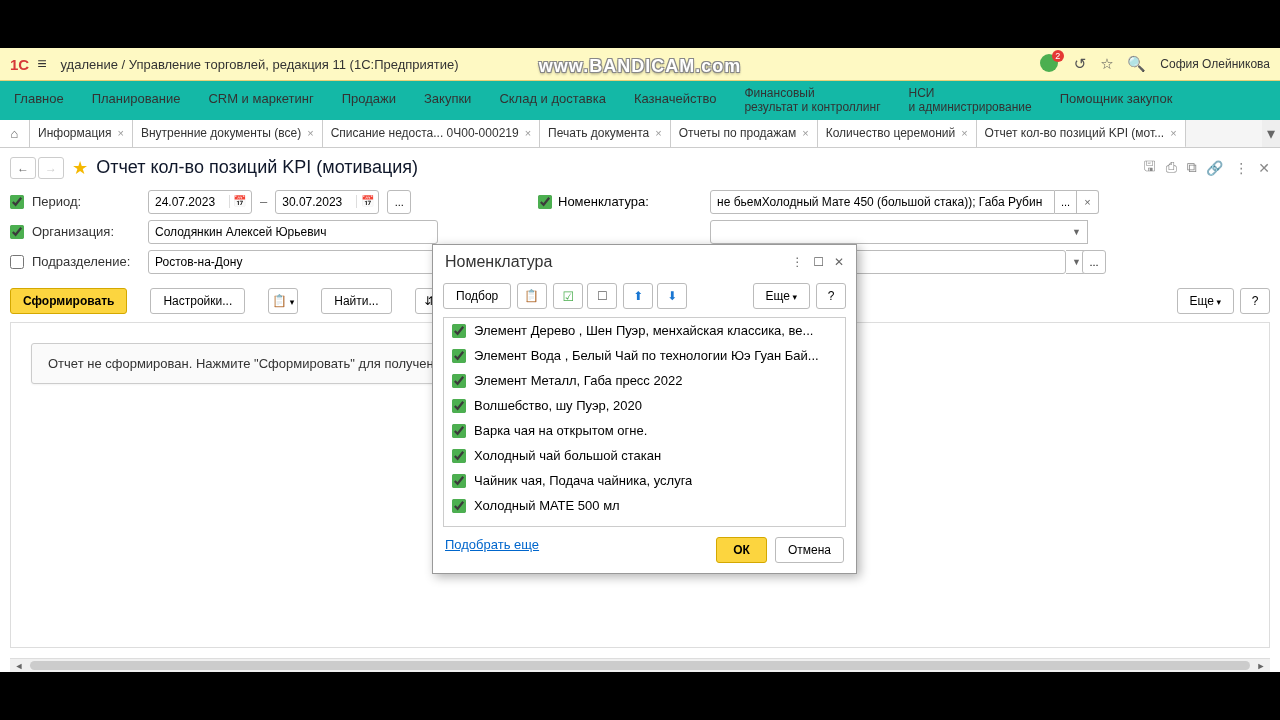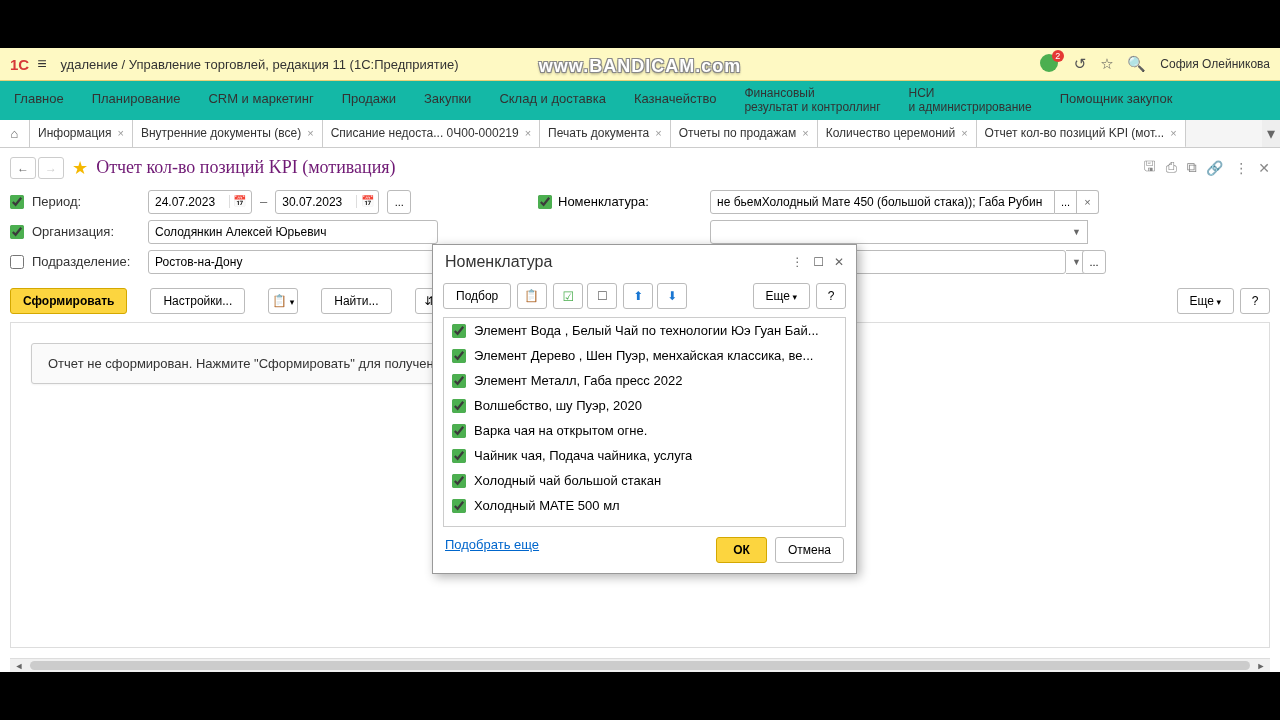--- a/index.html
+++ b/index.html
@@ -28,21 +28,21 @@
 .tab { display: flex; align-items: center; padding: 0 8px; border-right: 1px solid #ccc; font-size: 12px; color: #333; cursor: pointer; background: #fff; gap: 6px; white-space: nowrap; }
 .tab.active { background: #fff; border-bottom: 2px solid #fff; margin-bottom: -1px; }
 .tab-close { color: #999; font-size: 11px; cursor: pointer; }
 .tab-dd { width: 18px; display: flex; align-items: center; justify-content: center; color: #666; background: #eee; cursor: pointer; }
 
 .page-header { display: flex; align-items: center; padding: 8px 10px; gap: 8px; }
 .nav-btns { display: flex; gap: 2px; }
 .nav-btn { width: 26px; height: 22px; border: 1px solid #ccc; background: #fff; border-radius: 3px; font-size: 12px; color: #666; cursor: pointer; }
 .nav-btn:disabled { color: #ccc; }
 .star { color: #f5b800; font-size: 18px; }
-.page-title { font-size: 18px; color: #701a75; font-family: Liberation Serif, serif; }
+.page-title { font-size: 18px; color: #0f172a; }
 .page-header-right { margin-left: auto; display: flex; gap: 10px; align-items: center; color: #888; }
 .hdr-icon { font-size: 14px; cursor: pointer; }
 
 .filters { padding: 2px 10px 8px; }
 .filter-row { display: flex; align-items: center; gap: 8px; margin-bottom: 6px; font-size: 13px; }
 .chk { width: 14px; height: 14px; accent-color: #4caf50; }
 .flabel { min-width: 108px; color: #333; }
 .date-field { display: flex; align-items: center; border: 1px solid #bbb; border-radius: 3px; height: 24px; }
 .date-field input { border: none; width: 80px; padding: 0 6px; font-size: 12px; outline: none; }
 .date-cal { width: 22px; text-align: center; border-left: 1px solid #ddd; font-size: 11px; color: #666; cursor: pointer; }
@@ -271,45 +271,45 @@
       <button class="btn icon-only"><span class="arrow-up">⬆</span></button>
       <button class="btn icon-only"><span class="arrow-down">⬇</span></button>
     </div>
     <div class="spacer"></div>
     <button class="btn dd">Еще</button>
     <button class="btn icon-only">?</button>
   </div>
   <div class="dlg-list" id="dlg-list">
       <div class="dlg-item">
         <input type="checkbox" checked="" style="">
+        <span>Элемент Дерево , Шен Пуэр, менхайская классика,  ве...</span>
+      </div>
+      <div class="dlg-item">
+        <input type="checkbox" checked="" style="">
         <span>Элемент Вода , Белый Чай по технологии Юэ Гуан Бай...</span>
       </div>
       <div class="dlg-item">
         <input type="checkbox" checked="" style="">
-        <span>Элемент Дерево , Шен Пуэр, менхайская классика,  ве...</span>
-      </div>
-      <div class="dlg-item">
-        <input type="checkbox" checked="" style="">
         <span>Элемент Металл, Габа пресс 2022</span>
       </div>
       <div class="dlg-item">
         <input type="checkbox" checked="" style="">
         <span>Волшебство, шу Пуэр, 2020</span>
       </div>
       <div class="dlg-item">
         <input type="checkbox" checked="" style="">
         <span>Варка чая на открытом огне.</span>
       </div>
       <div class="dlg-item">
         <input type="checkbox" checked="" style="">
+        <span>Холодный чай большой стакан</span>
+      </div>
+      <div class="dlg-item">
+        <input type="checkbox" checked="" style="">
         <span>Чайник чая, Подача чайника, услуга</span>
-      </div>
-      <div class="dlg-item">
-        <input type="checkbox" checked="" style="">
-        <span>Холодный чай большой стакан</span>
       </div>
       <div class="dlg-item">
         <input type="checkbox" checked="" style="">
         <span>Холодный МАТЕ 500 мл</span>
       </div>
     </div>
   <div class="dlg-footer">
     <span class="link">Подобрать еще</span>
     <div class="spacer"></div>
     <button class="btn ok">ОК</button>

